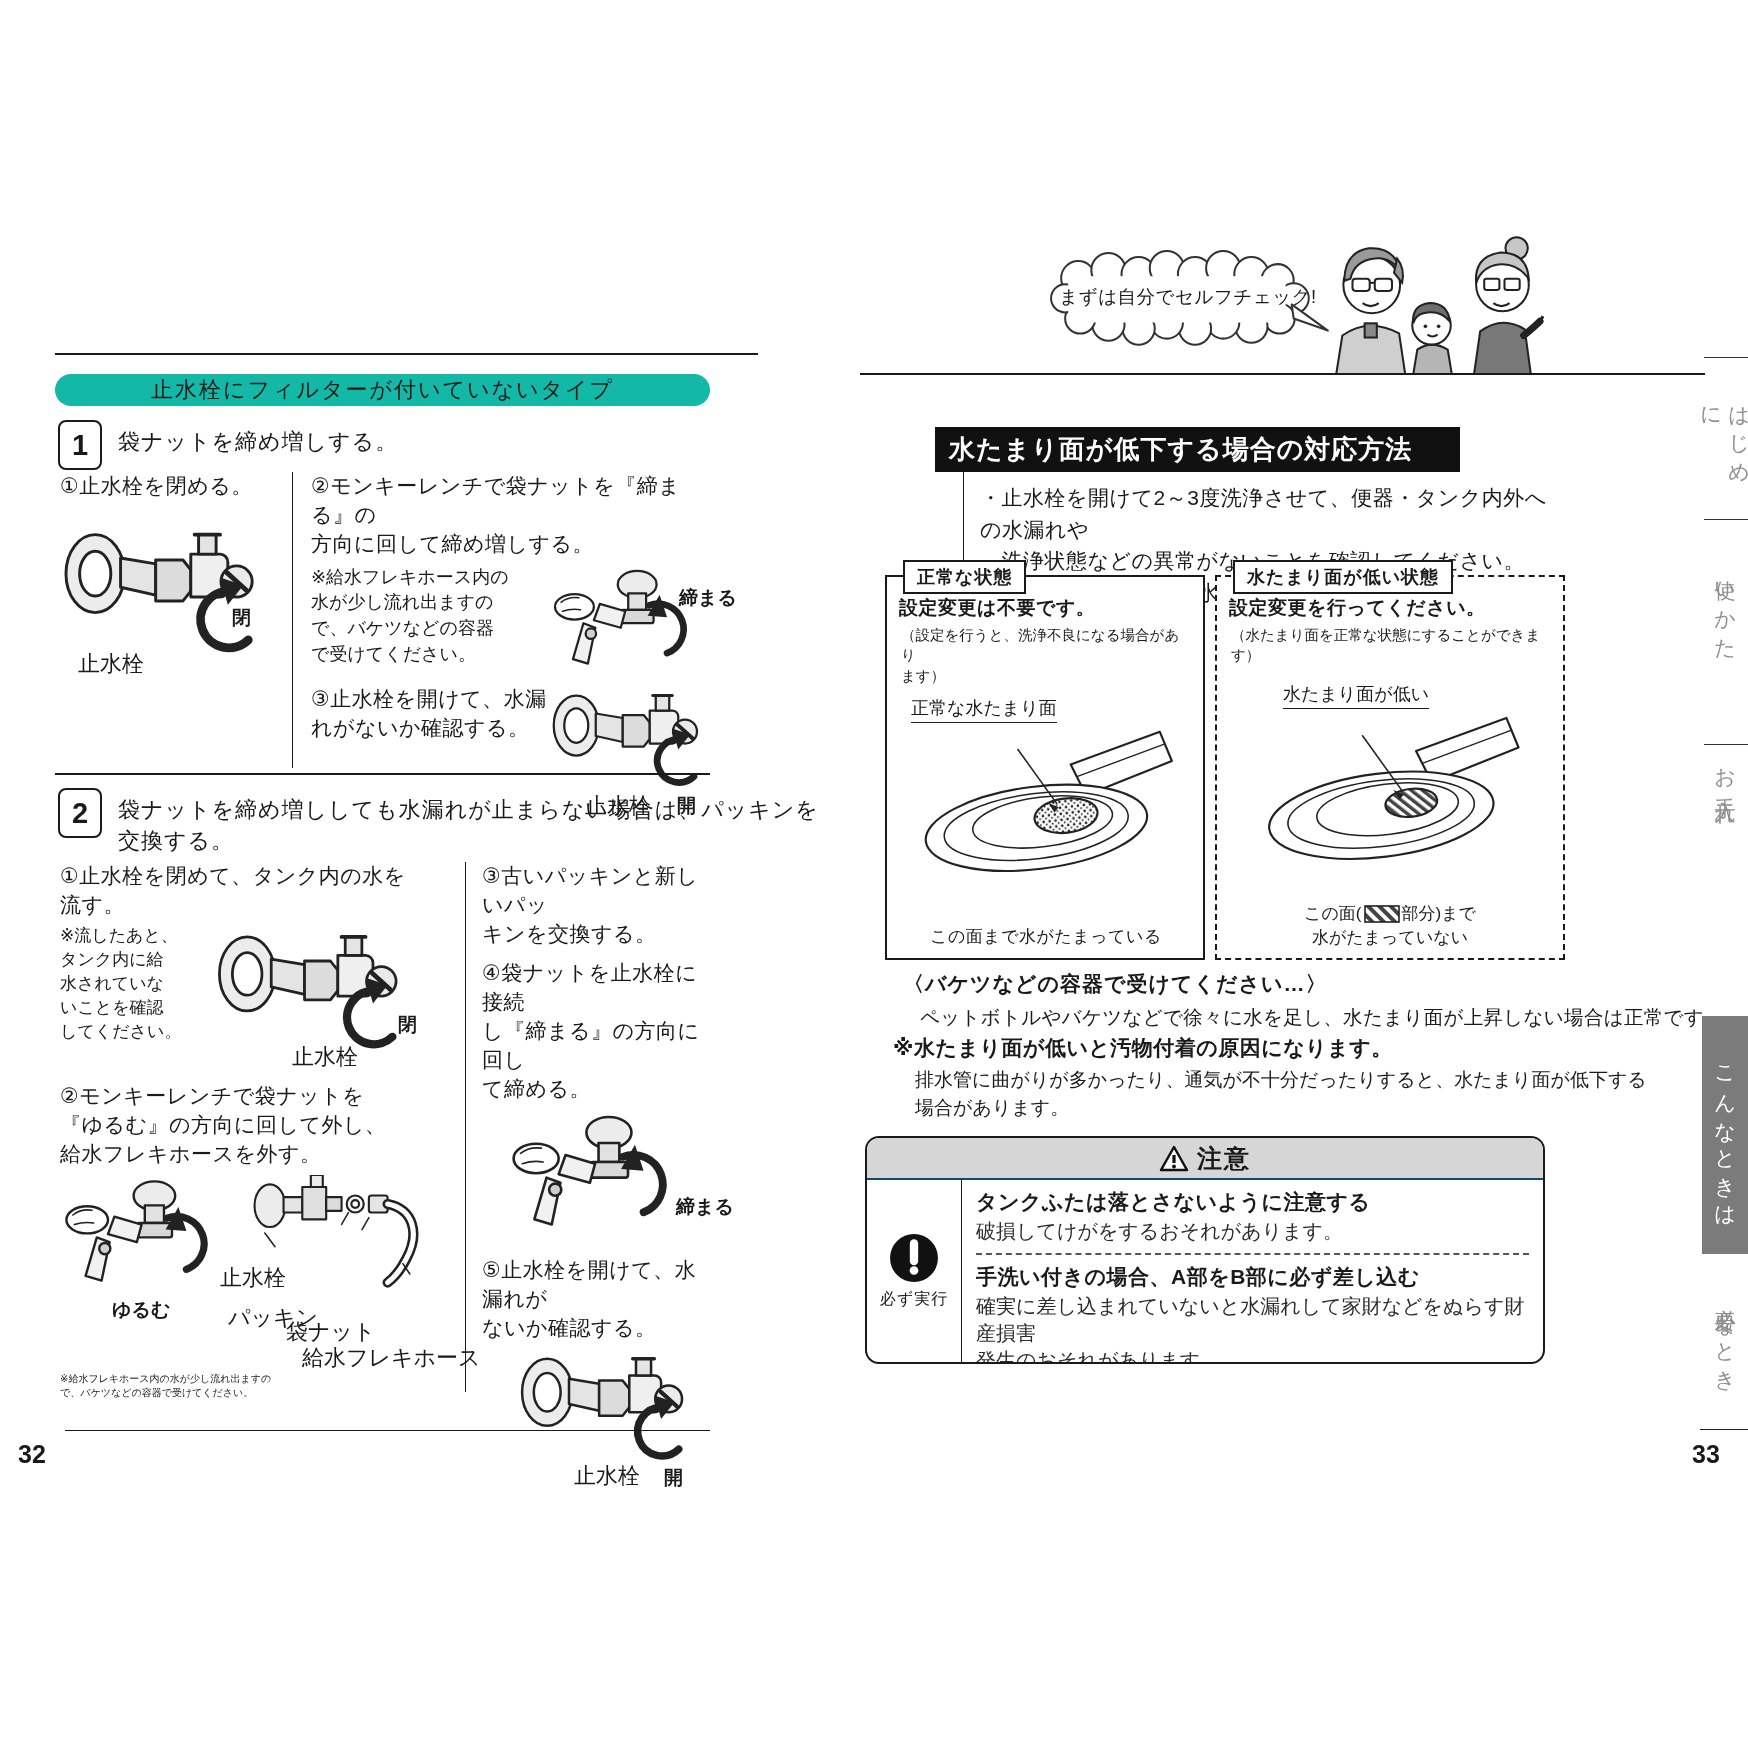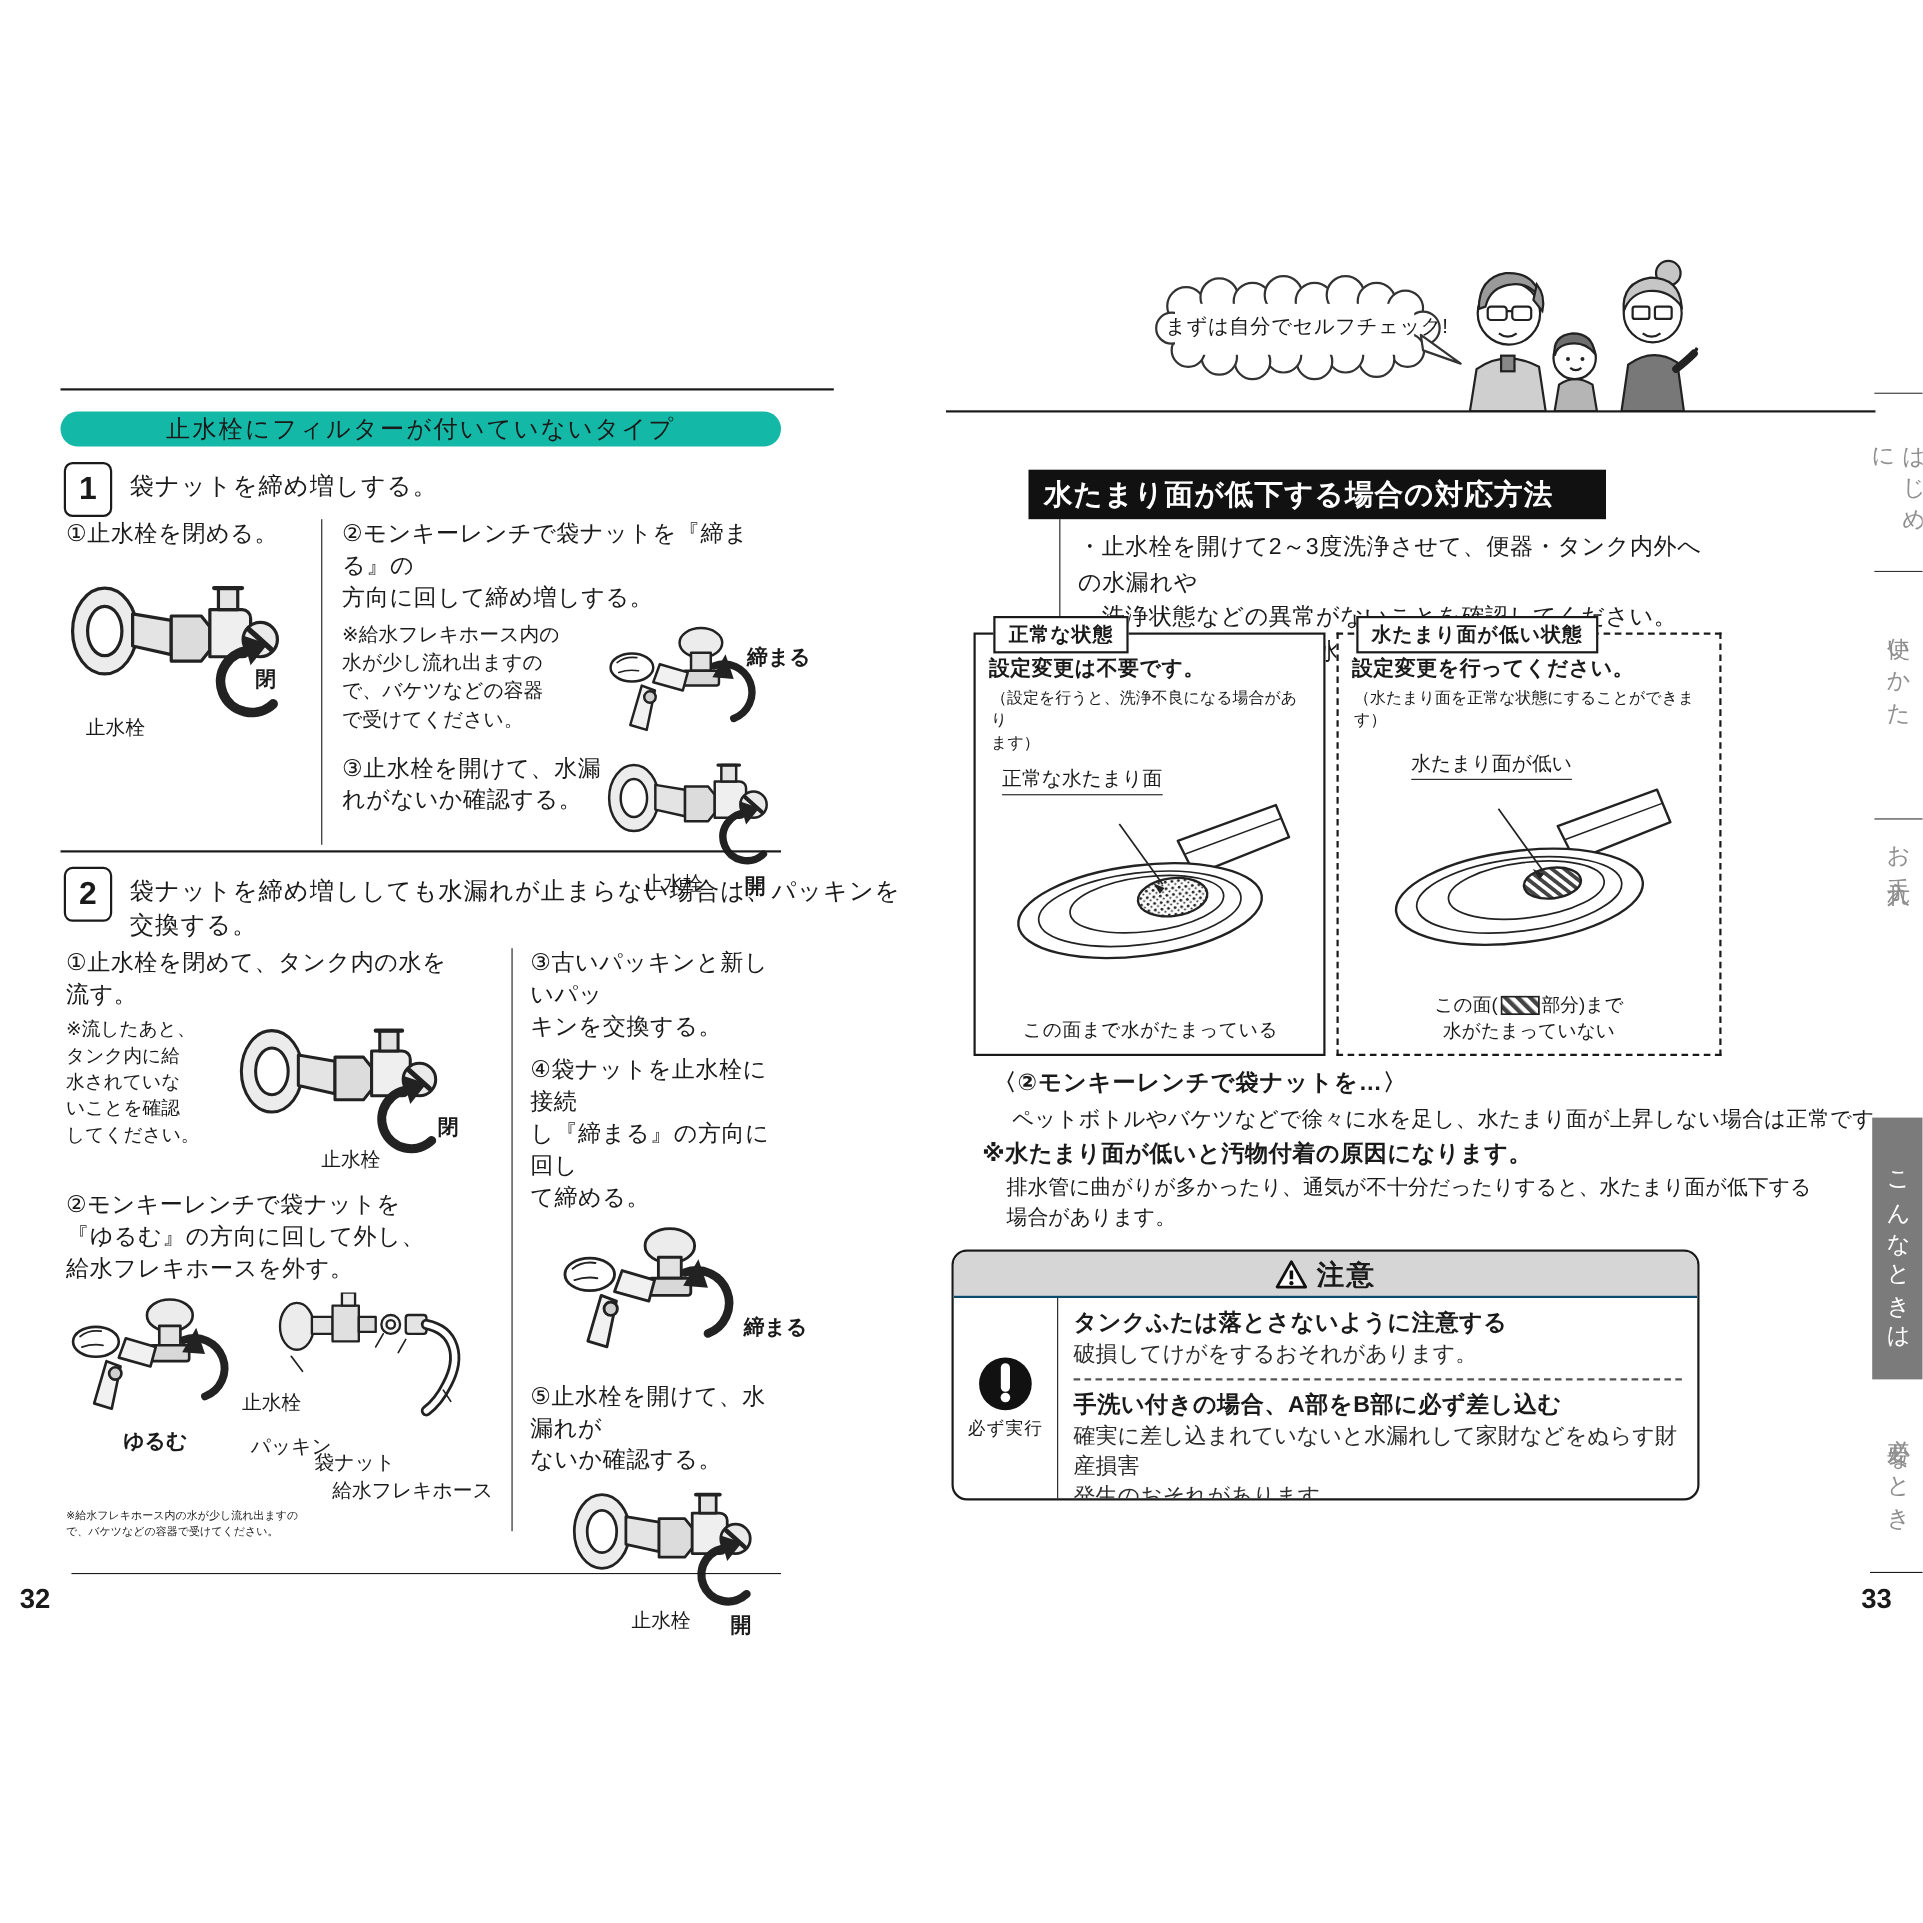--- a/index.html
+++ b/index.html
@@ -16,21 +16,21 @@
   .stepnum{width:40px;height:46px;border:2.5px solid #1a1a1a;border-radius:8px;font-size:29px;
            font-weight:bold;display:flex;align-items:center;justify-content:center;background:#fff;}
   .steptitle{font-size:22px;line-height:1.4;padding-top:7px;letter-spacing:1px;}
   .cols{position:absolute;display:flex;}
   .vdiv{width:0;border-left:1.5px solid #1a1a1a;}
   .sub{font-size:21px;line-height:1.38;letter-spacing:0.5px;}
   .note{font-size:18px;line-height:1.42;}
   .note-sm{font-size:10px;line-height:1.45;}
   .illus{position:relative;}
   .illus svg{display:block;}
-  .lbl{position:absolute;font-size:18px;white-space:nowrap;}
+  .lbl{position:absolute;font-size:22px;white-space:nowrap;}
   .dirlbl{position:absolute;font-size:19px;font-weight:bold;white-space:nowrap;}
   .pagenum{position:absolute;font-size:25px;font-weight:bold;}
   
   .bubble{position:absolute;left:1042px;top:246px;width:292px;height:106px;display:flex;
           align-items:center;justify-content:center;}
   .bubble svg{position:absolute;inset:0;}
   .bubble span{position:relative;font-size:18.5px;letter-spacing:0.5px;padding-bottom:6px;}
   .blackhead{position:absolute;left:935px;top:427px;width:525px;height:45px;background:#111;
              color:#fff;display:flex;align-items:center;padding-left:14px;font-size:26px;
              font-weight:bold;letter-spacing:1px;box-sizing:border-box;}
@@ -396,21 +396,21 @@
         <span>この面(</span>
         <svg width="36" height="18" viewBox="0 0 36 18">
           <rect x="1" y="1" width="34" height="16" fill="url(#pat-hatch)" stroke="#222" stroke-width="1.6"></rect>
         </svg>
         <span>部分)まで</span>
       </div>
       <div>水がたまっていない</div>
     </div>
   </div>
 
-  <div class="judge-title">〈②モンキーレンチで袋ナットを…〉</div>
+  <div class="judge-title">〈バケツなどの容器で受けてください…〉</div>
   <div class="judge-body">ペットボトルやバケツなどで徐々に水を足し、水たまり面が上昇しない場合は正常です。</div>
   <div class="warn-title">※水たまり面が低いと汚物付着の原因になります。</div>
   <div class="warn-body pre">排水管に曲がりが多かったり、通気が不十分だったりすると、水たまり面が低下する
 場合があります。</div>
 
   <div class="caution">
     <div class="c-head">
       <svg width="30" height="29" viewBox="0 0 30 29">
           <use href="#sym-warn"></use>
         </svg>

